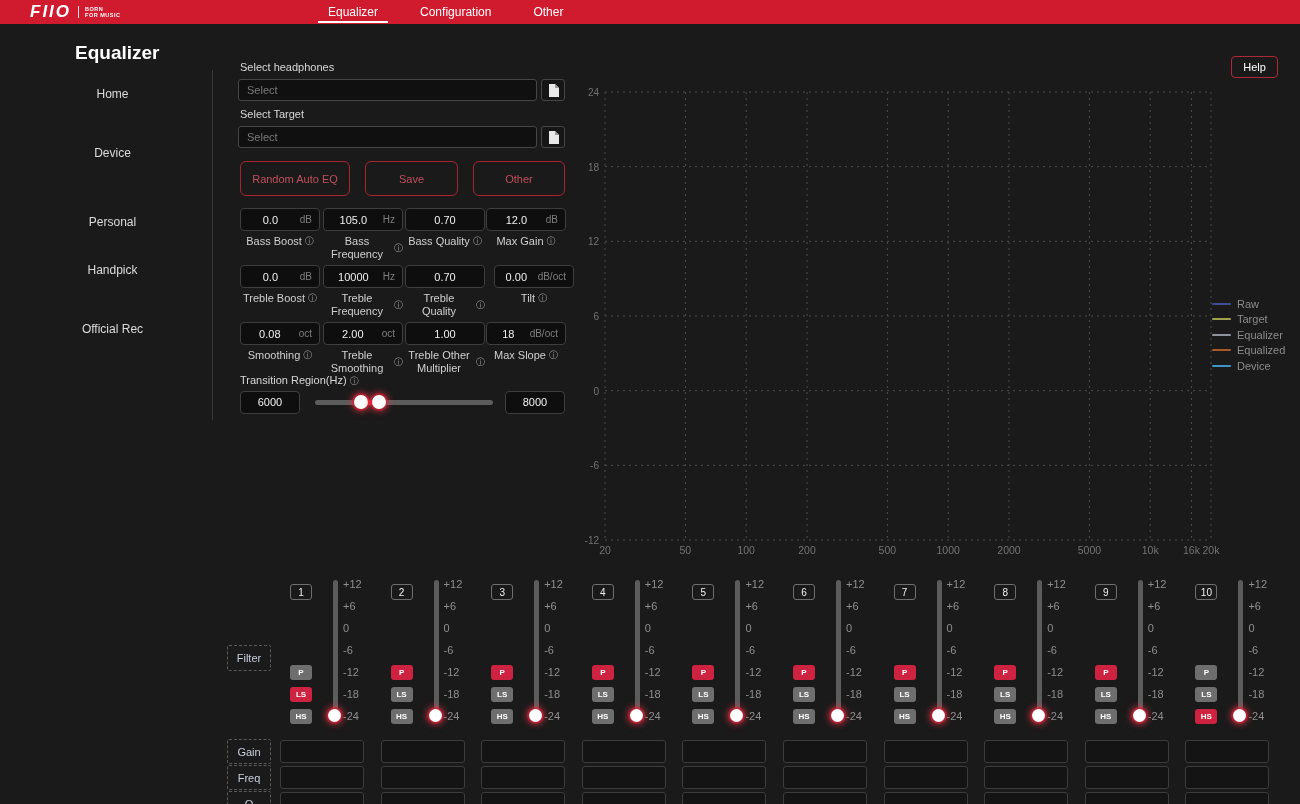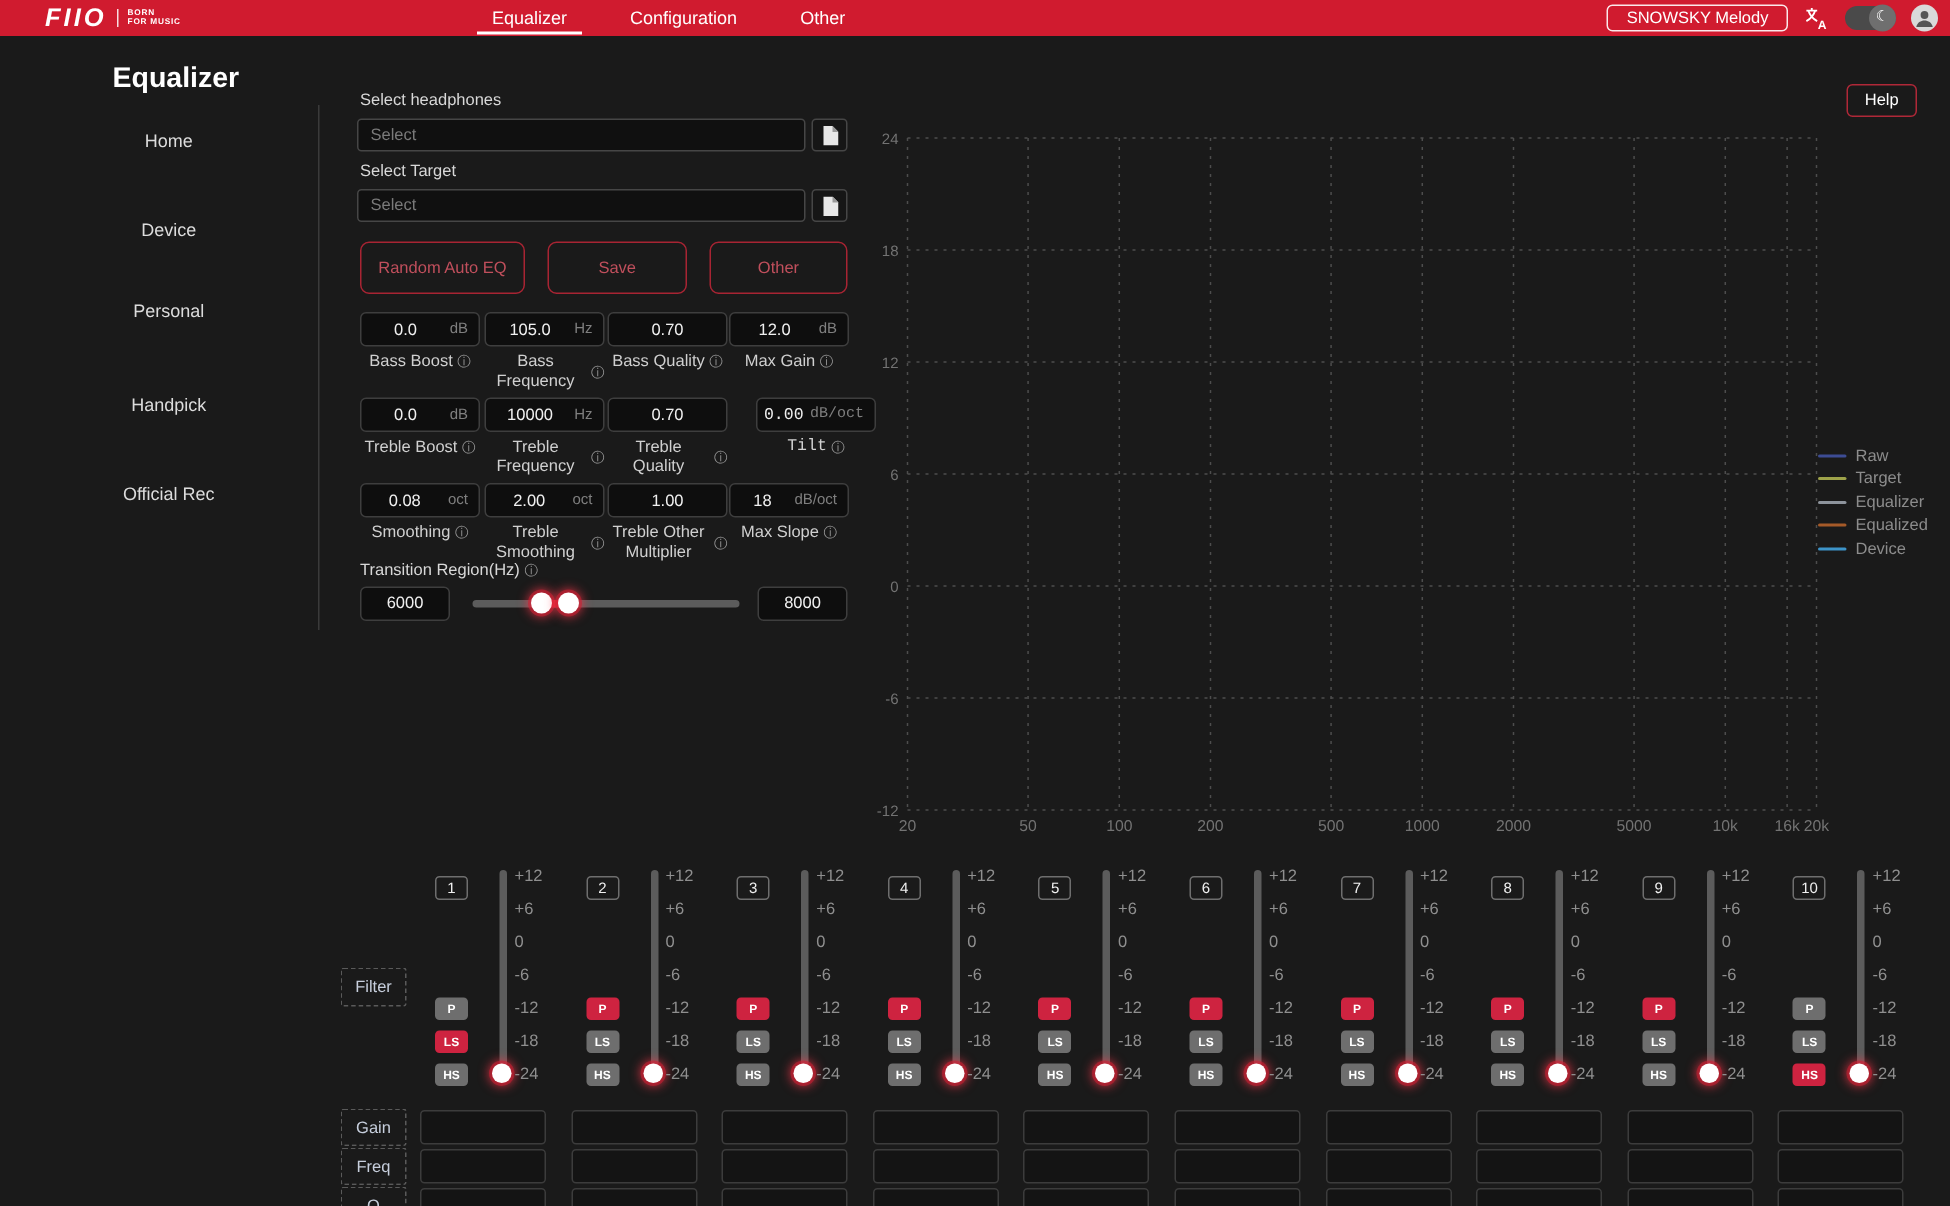--- a/index.html
+++ b/index.html
@@ -108,47 +108,26 @@
       <span class="logo-tag">
         <span>BORN</span><br>
         <span>FOR MUSIC</span>
       </span>
     </div>
     <nav class="tabs">
       <div class="tab active">Equalizer</div>
       <div class="tab">Configuration</div>
       <div class="tab">Other</div>
     </nav>
-    <div class="topbar-right">
-      <button class="device-pill">SNOWSKY Melody</button>
-      <svg class="translate" viewBox="0 0 20 20">
-        <g stroke="#fff" stroke-width="1.4" fill="none">
-          <path d="M2.5 4.5h8"></path>
-            <path d="M6.5 2.5v2"></path>
-          <path d="M9 4.5c-1 3.6-3.6 6.3-6.5 7.8"></path>
-          <path d="M4 4.5c1 3.6 3.6 6.3 6.5 7.8"></path>
-        </g>
-        <text x="11" y="18" fill="#fff" font-size="9" font-weight="bold" font-family="Liberation Sans, sans-serif">A</text>
-      </svg>
-      <div class="toggle">
-        <div class="toggle-knob">☾</div>
-      </div>
-      <div class="avatar">
-        <svg width="14" height="14" viewBox="0 0 14 14">
-          <circle cx="7" cy="5" r="2.6" fill="#555"></circle>
-          <path d="M1.5 13c.6-3 3-4.4 5.5-4.4s4.9 1.4 5.5 4.4z" fill="#555"></path>
-        </svg>
-      </div>
-    </div>
   </header>
 
   <h1 class="sidebar-title">Equalizer</h1>
   <div class="side-item" style="top:87px">Home</div>
   <div class="side-item" style="top:146px">Device</div>
-  <div class="side-item" style="top:200px">Personal</div>
+  <div class="side-item" style="top:215px">Personal</div>
   <div class="side-item" style="top:263px">Handpick</div>
   <div class="side-item" style="top:322px">Official Rec</div>
   <div class="vdivider"></div>
 
   <label class="flabel" style="left:240px; top:61px">Select headphones</label>
   <div class="select-row" style="top:79px">
     <input class="select-input" placeholder="Select" style="">
     <button class="file-btn">
       <svg width="11" height="13" viewBox="0 0 11 13">
         <path d="M1 0h6l4 4v9H1z" fill="#e8e8e8"></path>
@@ -233,21 +212,21 @@
       </div>
       <div class="param-cell" style="left: 165px; top: 57px;">
         <div class="pinput">
           <span class="pval">0.70</span>
         </div>
         <div class="plabel">
           <span class="plabel-text">Treble Quality</span>
           <span class="info-icon">ⓘ</span>
         </div>
       </div>
-      <div class="param-cell" style="left: 264px; top: 57px; font-family: Liberation Mono, monospace;">
+      <div class="param-cell" style="left: 254px; top: 57px;">
         <div class="pinput">
           <span class="pval">0.00</span>
           <span class="punit">dB/oct</span>
         </div>
         <div class="plabel">
           <span class="plabel-text">Tilt</span>
           <span class="info-icon">ⓘ</span>
         </div>
       </div>
       <div class="param-cell" style="left: 0px; top: 114px;">

